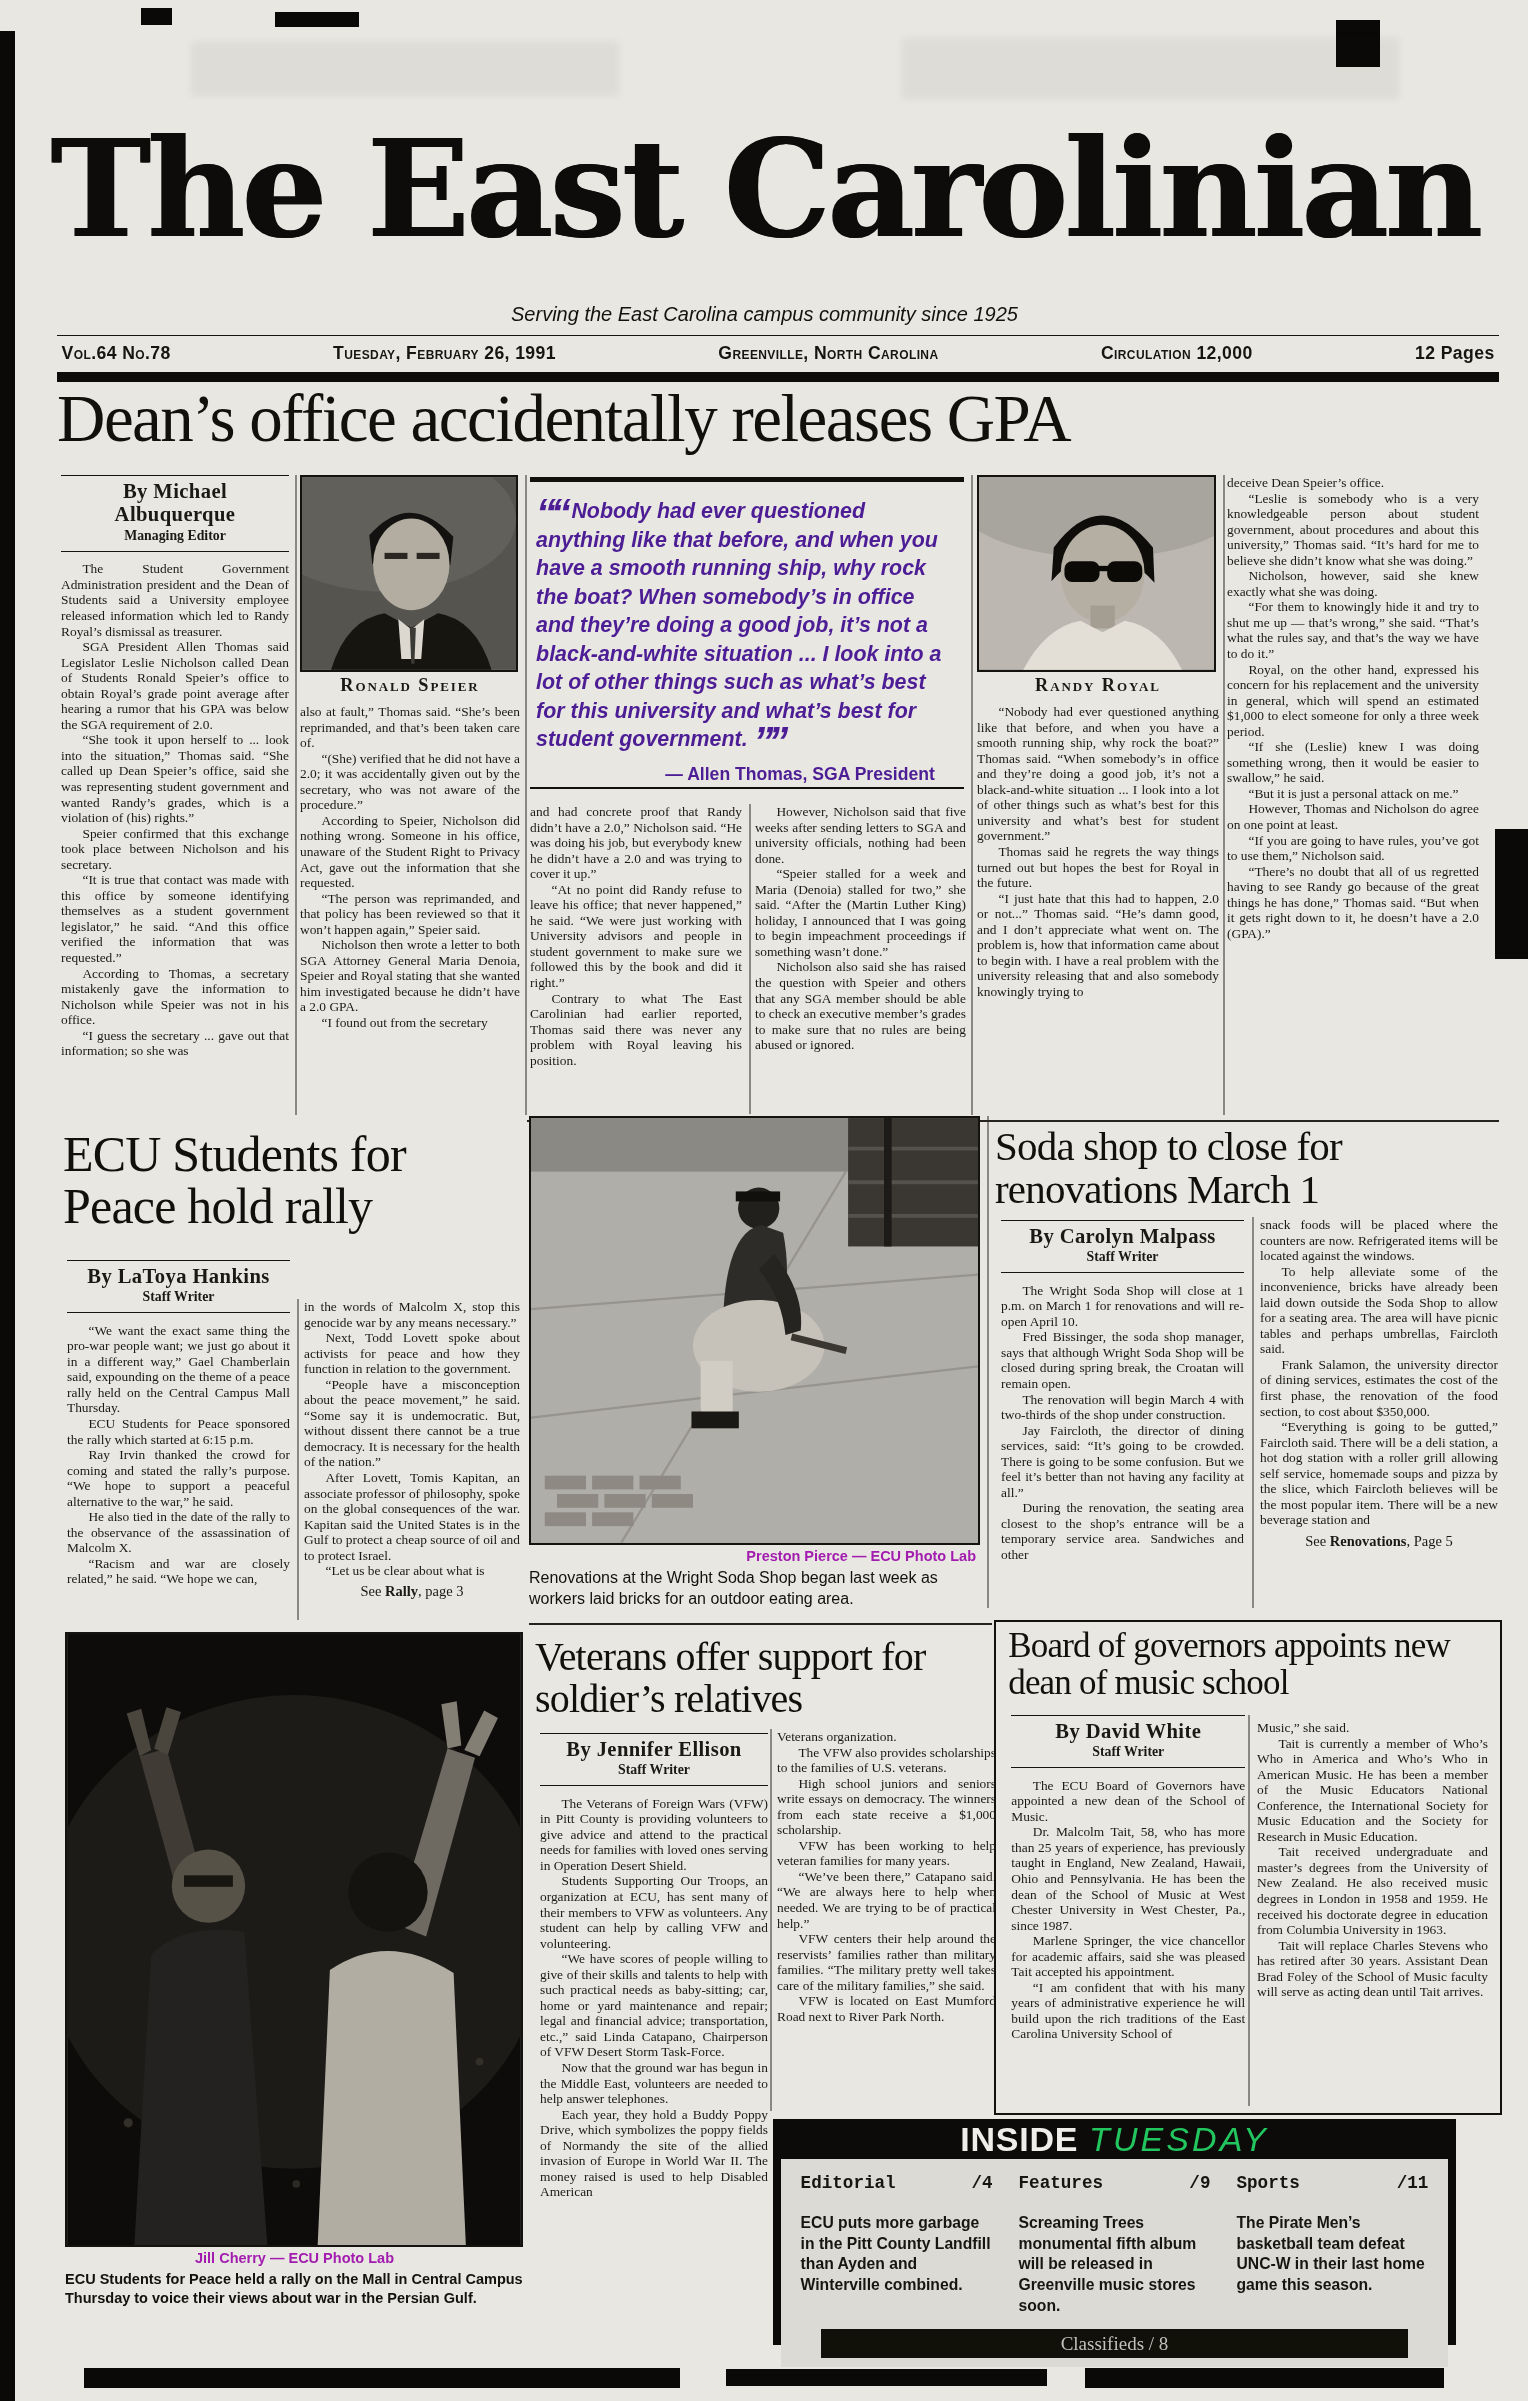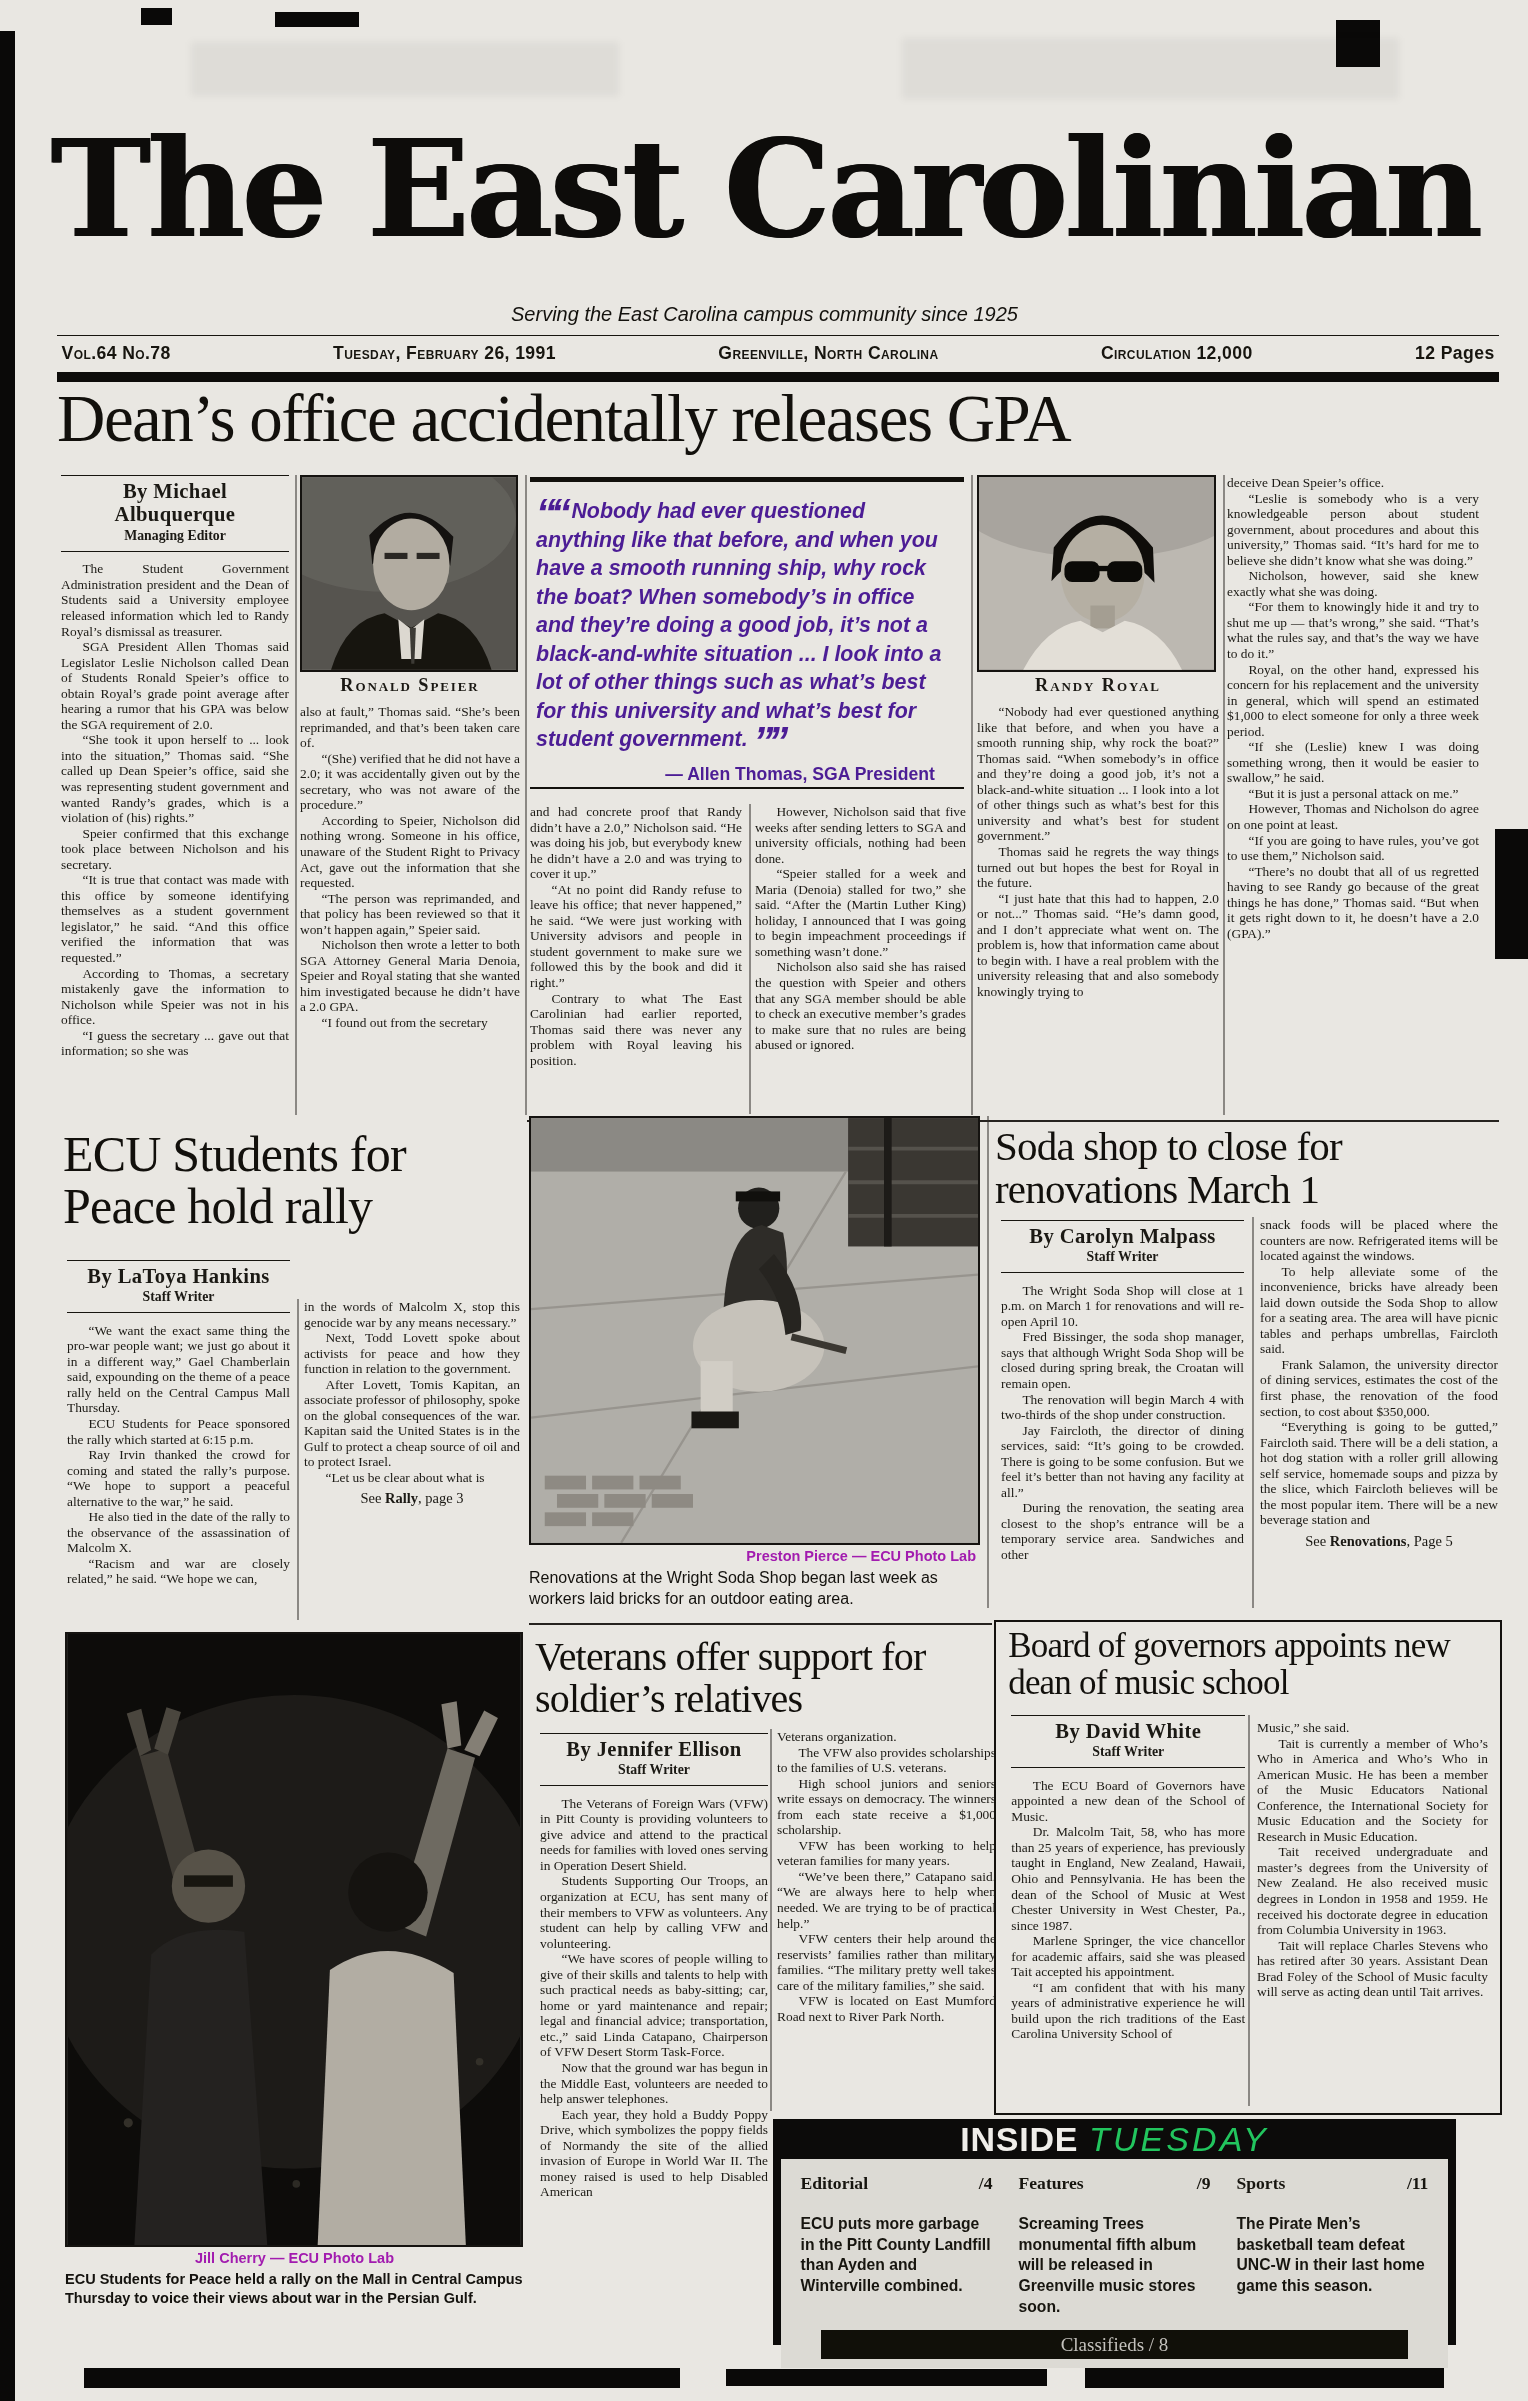--- a/index.html
+++ b/index.html
@@ -54,21 +54,21 @@
   #inside-box{position:absolute;left:773px;top:2119px;width:683px;height:226px;background:#0c0b0a;
      box-sizing:border-box;}
   #inside-header{height:40px;line-height:40px;text-align:center;}
   #inside-header .t1{color:#f0eeea;font-family:"Liberation Sans",sans-serif;font-weight:bold;
      font-size:34px;letter-spacing:0.8px;}
   #inside-header .t2{color:#22c55e;font-family:"Liberation Sans",sans-serif;font-style:italic;
      font-size:34px;letter-spacing:3.1px;margin-left:10.7px;font-weight:normal;}
   #inside-inner{margin:0 7.6px;background:#dcdad4;padding:13.8px 20px 9.2px;}
   .inside-sections{display:flex;gap:26px;}
   .inside-section{flex:1;}
-  .inside-sec-head{display:flex;justify-content:space-between;font-family:Liberation Serif, serif;
+  .inside-sec-head{display:flex;justify-content:space-between;font-family:Liberation Mono, monospace;
      font-weight:bold;font-size:17.6px;}
   .inside-blurb{margin-top:20px;font-family:"Liberation Sans",sans-serif;font-weight:bold;
      font-size:15.7px;line-height:1.32;}
   #inside-classifieds{margin:12.2px 20px 0;height:29px;background:#111009;color:#c3c1bc;
      text-align:center;font-size:19px;line-height:29px;font-family:"Liberation Serif",serif;}
   
   .artifact{position:absolute;background:#0a0908;}
   .ghost{position:absolute;background:rgba(20,18,15,.05);filter:blur(3.8px);}
 </style>
 </head>
@@ -213,20 +213,21 @@
         <p>ECU Students for Peace sponsored the rally which started at 6:15 p.m.</p>
         <p>Ray Irvin thanked the crowd for coming and stated the rally’s purpose. “We hope to support a peaceful alternative to the war,” he said.</p>
         <p>He also tied in the date of the rally to the observance of the assassination of Malcolm X.</p>
         <p>“Racism and war are closely related,” he said. “We hope we can,</p>
       </div>
   </div>
   <div class="body-col" style="left:304px;top:1299px;width:216px;height:321px;">
     <div class="cont">
         <p>in the words of Malcolm X, stop this genocide war by any means necessary.”</p>
         <p>Next, Todd Lovett spoke about activists for peace and how they function in relation to the government.</p>
+        <p>“People have a misconception about the peace movement,” he said. “Some say it is undemocratic. But, without dissent there cannot be a true democracy. It is necessary for the health of the nation.”</p>
         <p>After Lovett, Tomis Kapitan, an associate professor of philosophy, spoke on the global consequences of the war. Kapitan said the United States is in the Gulf to protect a cheap source of oil and to protect Israel.</p>
         <p>“Let us be clear about what is</p>
       </div>
     <div class="see-line">
       <span>See </span><b>Rally</b><span>, page 3</span>
     </div>
   </div>
   <div class="vrule" style="left:297px;top:1299px;height:321px;"></div>
 
   <svg class="photo-frame" style="position:absolute;left:529px;top:1116px;" width="447" height="425" viewBox="0 0 585 556">

